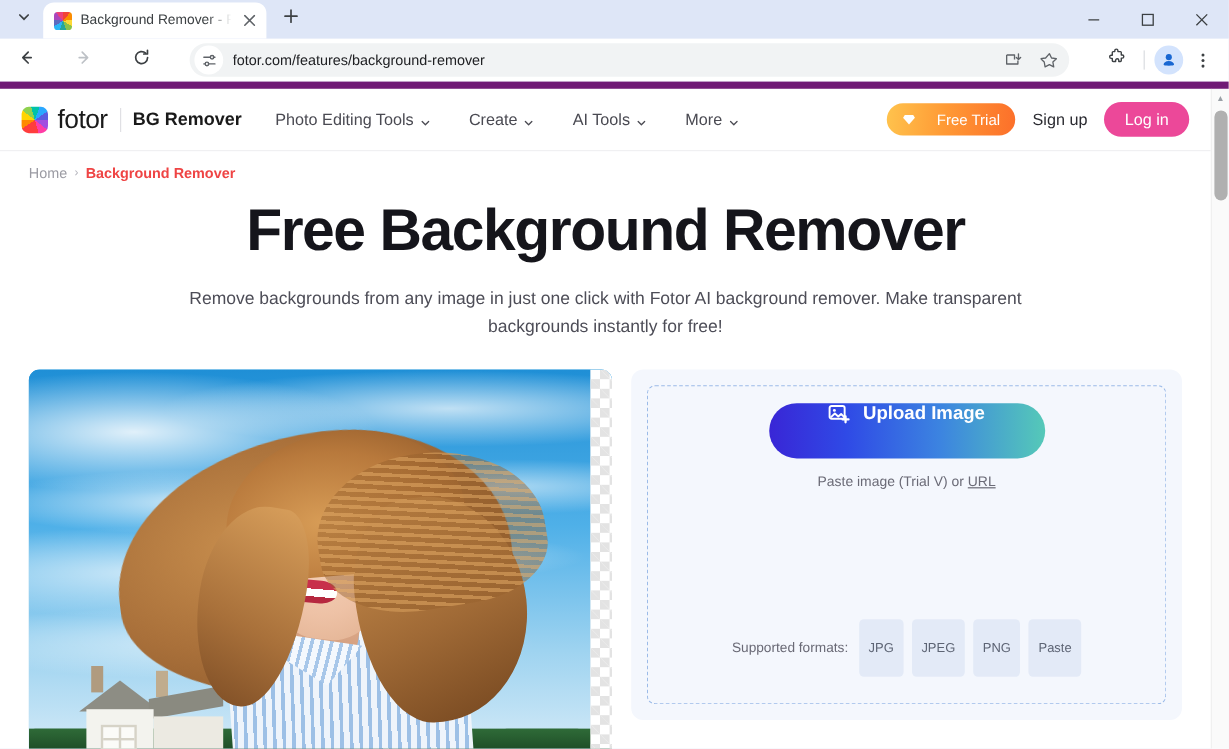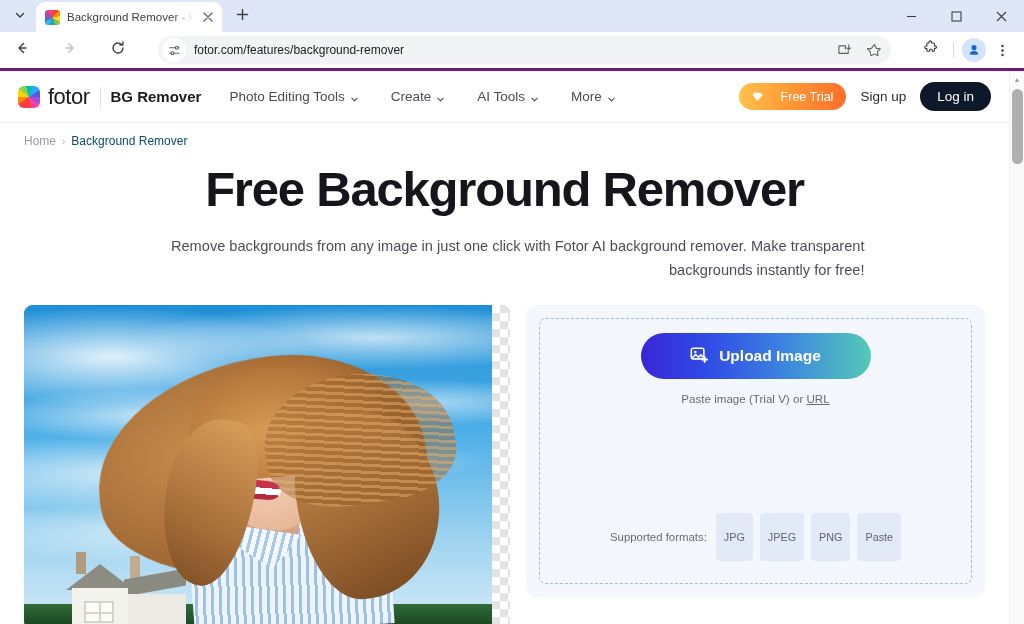--- a/index.html
+++ b/index.html
@@ -87,21 +87,21 @@
   .tb-right { display:flex; align-items:center; gap:2px; }
   .tb-sep { width:1px; height:16px; background:#dadce0; margin: 0 6px; }
   .profile {
     width:24px; height:24px; border-radius:50%; background:#d3e3fd;
     display:flex; align-items:center; justify-content:center;
   }
 
   
   .viewport {
     flex:1; background:#fff; position:relative; overflow:hidden;
-    border-top: 3px solid #701a75;
+    border-top: 6px solid #701a75;
     display:flex;
   }
   .page { flex:1; position:relative; overflow:hidden; }
 
   .scrollbar {
     width: 15px; background:#fafafa; position:relative; flex:none;
     border-left:1px solid #f0f0f0;
   }
   .sb-up {
     height:17px; display:flex; align-items:center; justify-content:center;
@@ -147,43 +147,43 @@
   .header-right { margin-left:auto; display:flex; align-items:center; gap:14px; }
   .btn-trial {
     height:27px; padding: 0 13px; border-radius: 14px;
     background: linear-gradient(95deg,#ffc34d 0%,#ff9a35 45%,#fc6f2a 100%);
     color:#fff; font-size:12.5px; display:flex; align-items:center; gap:18px;
     white-space:nowrap;
   }
   .diamond { width:11px; height:11px; flex:none; }
   .signup { font-size:13.5px; color:#2b2b31; white-space:nowrap; }
   .btn-login {
-    height:29px; padding:0 17px; border-radius:15px; background:#0f172a;
+    height:29px; padding:0 17px; border-radius:15px; background:#ec4899;
     color:#fff; font-size:13.5px; display:flex; align-items:center;
     white-space:nowrap;
   }
 
   
   .breadcrumb {
     padding: 11px 0 0 24px; font-size:12px;
     display:flex; align-items:center; gap:6px;
   }
   .bc-home { color:#9b9ba3; }
   .bc-sep { color:#b5b5bd; font-size:10px; }
-  .bc-cur { color:#0c4a6e; font-weight:normal; }
+  .bc-cur { color:#ef4444; font-weight:bold; }
 
   
   .hero { text-align:center; padding-top: 14px; }
   .hero h1 {
     font-size: 49px; font-weight:bold; color:#15151b;
     letter-spacing:-1.2px; line-height:1.12;
   }
   .hero p {
     margin: 17px auto 17px; max-width: 720px;
-    font-size: 14.6px; color:#4d4d57; line-height: 1.68; text-align: right;
+    font-size: 14.6px; color:#4d4d57; line-height: 1.68;
   }
 
   
   .panels {
     margin-top: 22px; display:flex; gap: 16px; padding: 0 24px;
     align-items: flex-start;
   }
 
   
   .preview {
@@ -349,21 +349,21 @@
     flex:1; border: 1.6px dashed #9cbbe8; border-radius: 7px;
     display:flex; flex-direction:column; align-items:center;
     position:relative;
   }
   .dz-title {
     margin-top: 91px; font-size:13.6px; color:#3a3a44; font-weight:bold;
   }
   .btn-upload {
     margin-top: 14px; width: 230px; height: 46px; border-radius: 23px;
     background: linear-gradient(90deg,#3926d6 0%,#2f4ae6 28%,#3c84e0 62%,#55c9b8 100%);
-    display:flex; align-items:center; justify-content:center; gap:10px;
+    display:flex; justify-content:center; gap:10px;
     color:#fff; font-size:15.5px; font-weight:bold;
   }
   .upload-icon { width:19px; height:19px; flex:none; }
   .paste-line { margin-top: 13px; font-size:11.6px; color:#6a6a76; }
   .paste-line .url-link { text-decoration: underline; color:#6a6a76; }
   .formats {
     position:absolute; bottom: 22px; left:0; right:0;
     display:flex; align-items:center; justify-content:center; gap:7px;
   }
   .fmt-label { font-size:11.4px; color:#6a6a76; margin-right:2px; }

